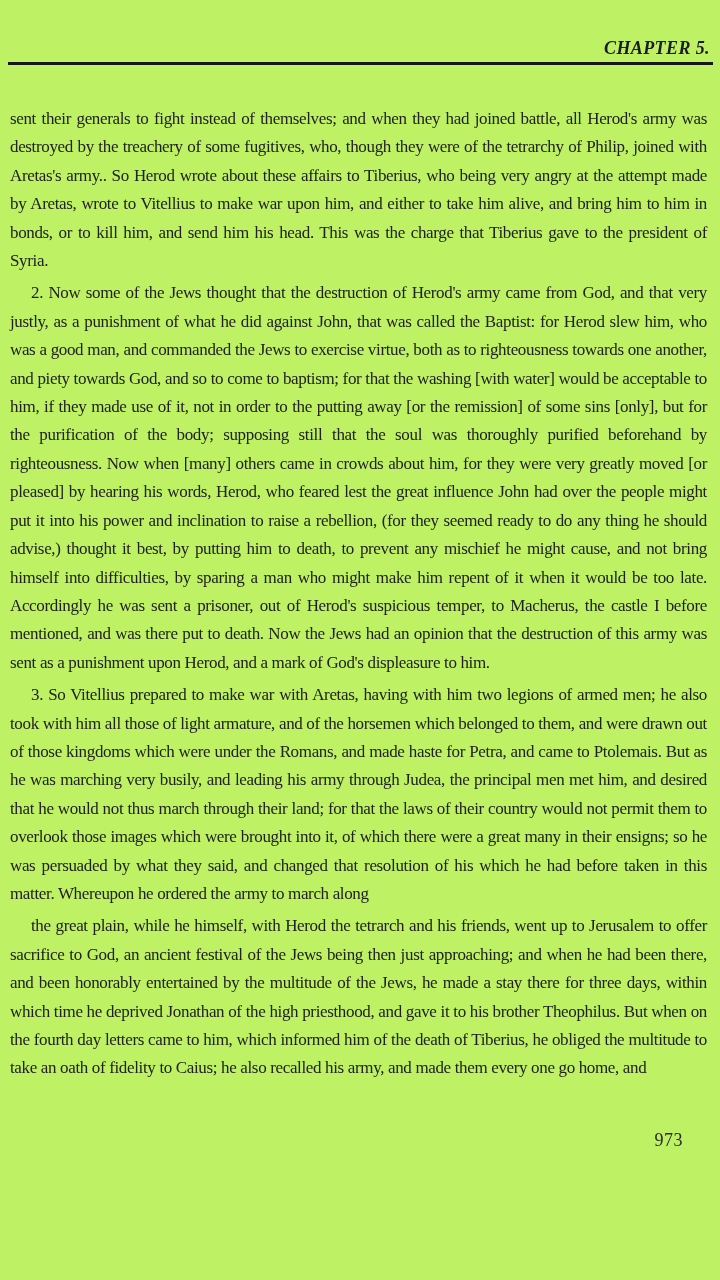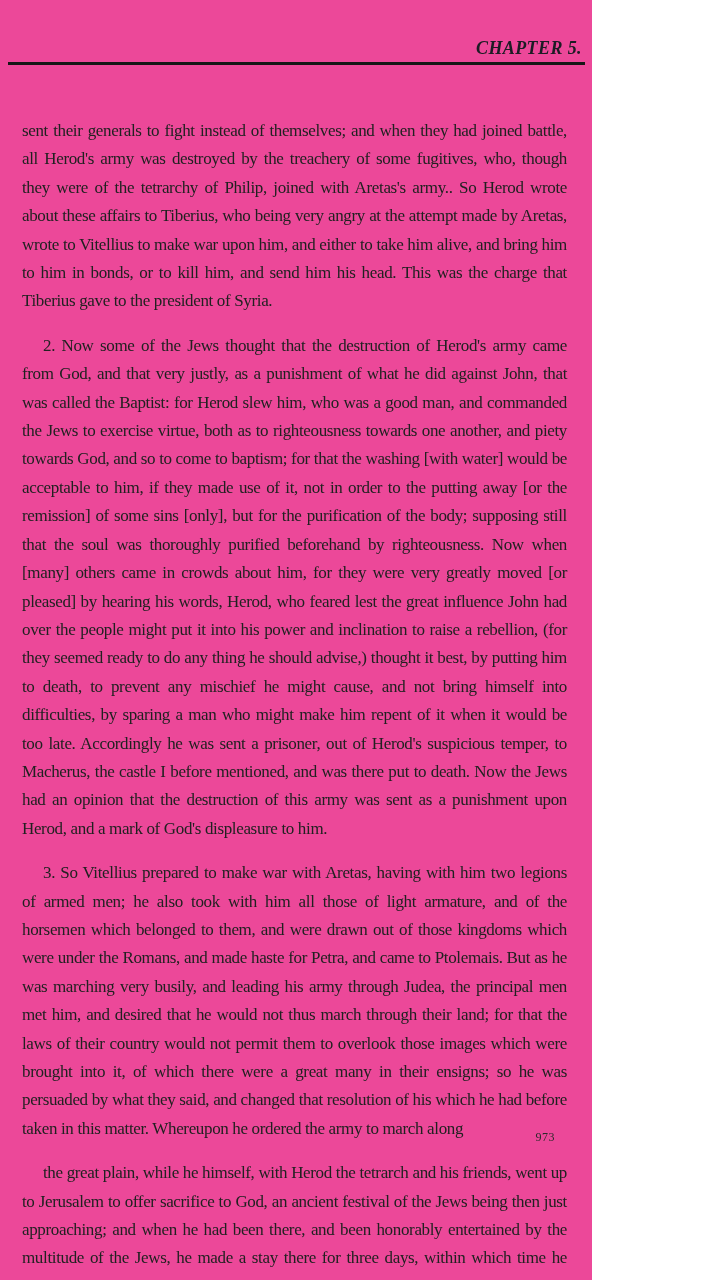--- a/index.html
+++ b/index.html
@@ -2,23 +2,23 @@
 <html><head>
 <meta charset="utf-8">
 <style>
   html, body {
     margin: 0;
     padding: 0;
     background: #ffffff;
   }
   .page {
     position: relative;
-    width: 592px;
+    width: 720px;
     height: 1280px;
-    background: #ec4899;
+    background: #bef264;
     overflow: hidden;
     font-family: "Liberation Serif", serif;
     color: #212121;
   }
   .page-header {
     position: absolute;
     top: 0;
     left: 0;
     right: 0;
   }
@@ -41,32 +41,32 @@
     position: absolute;
     top: 101px;
     left: 6px;
     right: 9px;
     text-align: justify;
     font-size: 17px;
     line-height: 28.4px;
     letter-spacing: -0.35px;
   }
   .body-text p {
-    margin: 16px;
+    margin: 4px;
     padding: 0;
   }
   .body-text p + p {
     text-indent: 21px;
     font-family: Liberation Serif, serif;
   }
   .page-number {
     position: absolute;
     top: 1130px;
     right: 37px;
-    font-size: 12px;
+    font-size: 18px;
     letter-spacing: 0.5px;
     color: #2a2a2a;
   }
 </style>
 </head>
 <body>
 
 <div class="page">
 
   <div class="page-header">

